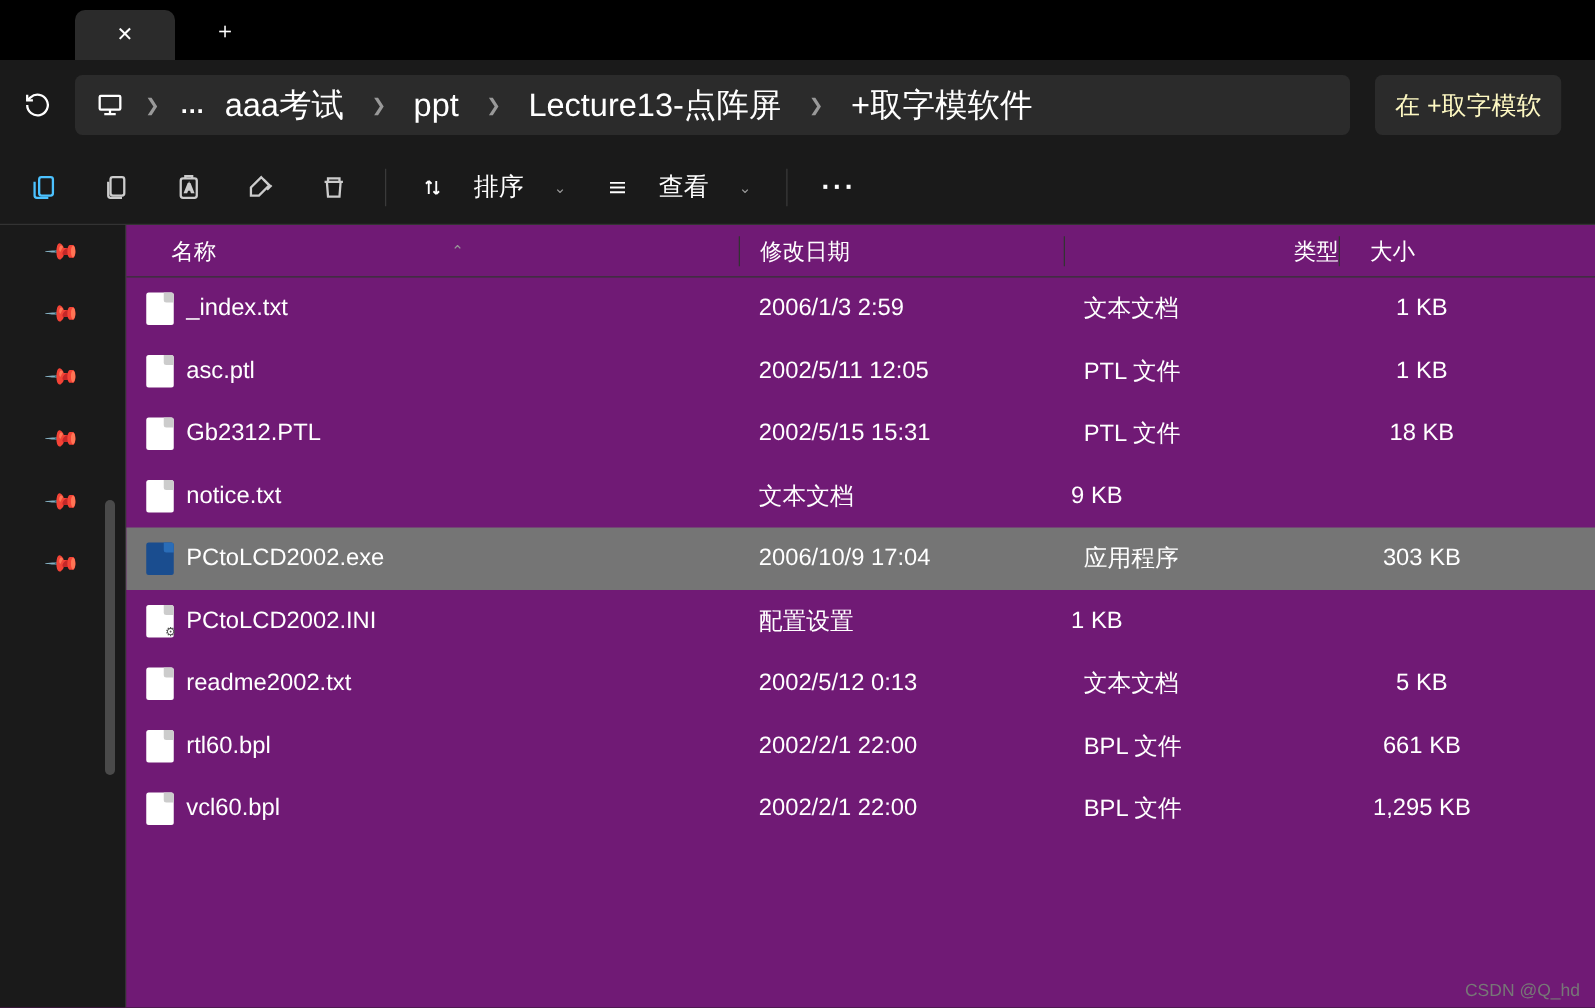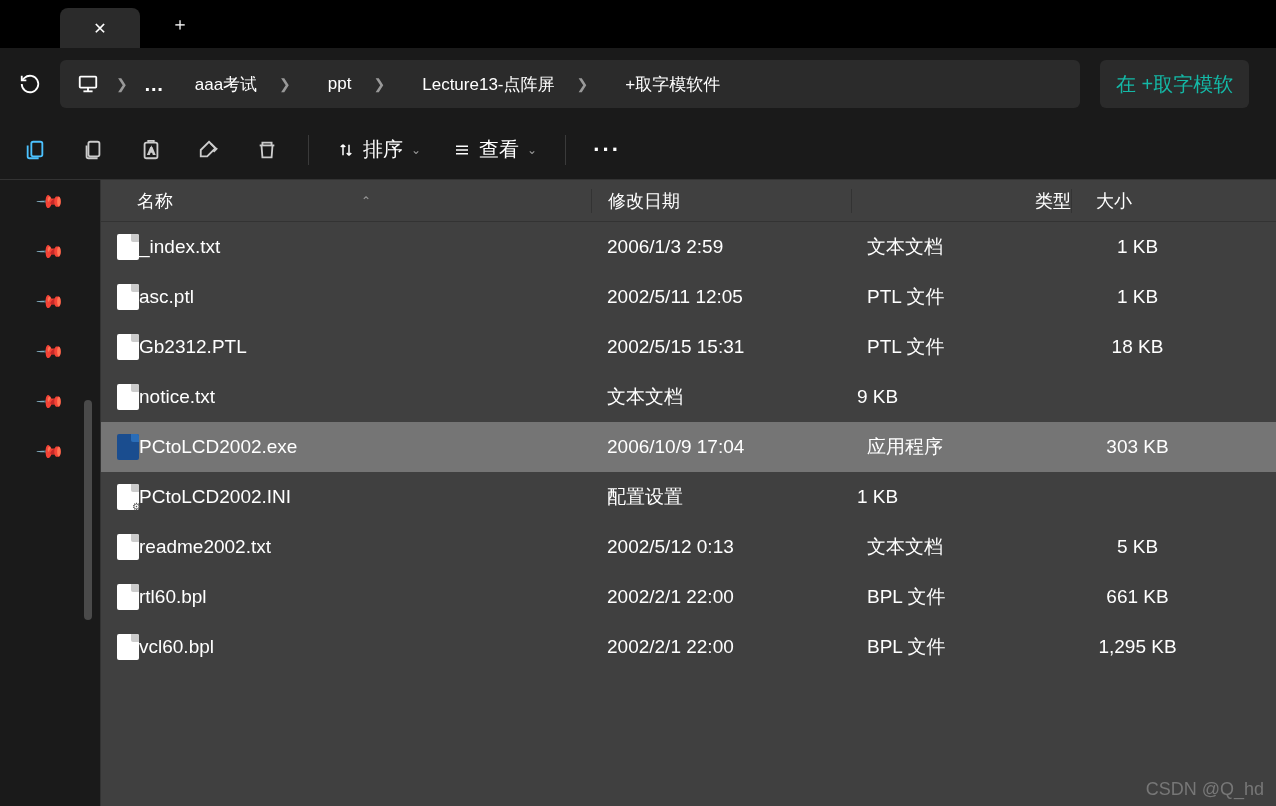--- a/index.html
+++ b/index.html
@@ -11,66 +11,66 @@
 .tab-close { width: 28px; height: 28px; display: flex; align-items: center; justify-content: center; border-radius: 4px; color: #fff; font-size: 16px; }
 .new-tab { width: 40px; height: 40px; display: flex; align-items: center; justify-content: center; margin-left: 20px; color: #fff; font-size: 18px; }
 
 
 .address-row { height: 72px; background: #1a1a1a; display: flex; align-items: center; padding: 0 10px; gap: 10px; }
 .refresh-btn { width: 40px; height: 40px; display: flex; align-items: center; justify-content: center; color: #fff; }
 .address-bar { flex: 1; max-width: 1020px; height: 48px; background: #2b2b2b; border-radius: 6px; display: flex; align-items: center; padding: 0 16px; gap: 8px; }
 .pc-icon { width: 24px; height: 24px; display: flex; align-items: center; justify-content: center; }
 .chevron { color: #999; font-size: 14px; padding: 0 8px; }
 .overflow-dots { color: #fff; font-size: 20px; font-weight: bold; letter-spacing: 2px; }
-.crumb { color: #fff; font-size: 17px; padding: 2px 6px; white-space: nowrap; margin-left: 15px; }
-.search-box { height: 48px; background: #2b2b2b; border-radius: 6px; display: flex; align-items: center; padding: 0 16px; color: #14b8a6; font-size: 20px; margin-left: 10px; flex-shrink: 0; }
+.crumb { color: #fff; font-size: 26px; padding: 2px 6px; white-space: nowrap; }
+.search-box { height: 48px; background: #2b2b2b; border-radius: 6px; display: flex; align-items: center; padding: 0 16px; color: #fef9c3; font-size: 20px; margin-left: 10px; flex-shrink: 0; }
 
 
 .toolbar { height: 60px; background: #1a1a1a; border-bottom: 1px solid #333; display: flex; align-items: center; padding: 0 10px; gap: 8px; }
 .tool-btn { width: 50px; height: 44px; display: flex; align-items: center; justify-content: center; color: #ccc; border-radius: 4px; }
 .tool-btn.active { color: #4cc2ff; }
 .tool-sep { width: 1px; height: 30px; background: #3a3a3a; margin: 0 8px; }
-.tool-text-btn { display: flex; align-items: center; gap: 8px; padding: 0 12px; height: 44px; color: #fff; font-size: 20px; border-radius: 4px; }
+.tool-text-btn { display: flex; align-items: center; gap: 24px; padding: 0 12px; height: 44px; color: #fff; font-size: 20px; border-radius: 4px; }
 .chev-down { font-size: 12px; color: #999; }
 
 
 .main-area { display: flex; height: calc(100% - 180px); }
 .sidebar { width: 100px; background: #1a1a1a; padding-top: 10px; display: flex; flex-direction: column; align-items: center; gap: 30px; position: relative; }
 .pin-icon { width: 20px; height: 20px; color: #888; transform: rotate(45deg); font-size: 18px; }
 .sidebar-scroll { position: absolute; right: 8px; top: 220px; width: 8px; height: 220px; background: #4a4a4a; border-radius: 4px; }
 
-.content { flex: 1; background: #404040; border-left: 1px solid #333; overflow: hidden; }
+.content { flex: 1; background: #701a75; border-left: 1px solid #333; overflow: hidden; }
 
 
 .col-headers { display: flex; height: 42px; align-items: center; border-bottom: 1px solid #333; font-size: 18px; color: #fff; }
 .col-name { width: 490px; padding-left: 36px; position: relative; display: flex; align-items: center; }
 .col-sort { position: absolute; left: 260px; font-size: 12px; color: #999; }
 .col-date { width: 260px; border-left: 1px solid #333; padding-left: 16px; }
 .col-type { width: 220px; border-left: 1px solid #333; padding-left: 16px; text-align: right; }
 .col-size { width: 145px; border-left: 1px solid #333; padding-left: 24px; }
 
 
 .file-list { }
 .file-row { display: flex; height: 50px; align-items: center; font-size: 19px; color: #fff; }
 .file-row.selected { background: #757575; }
-.cell-name { width: 490px; padding-left: 16px; display: flex; align-items: center; gap: 0; }
+.cell-name { width: 490px; padding-left: 16px; display: flex; align-items: center; gap: 10px; }
 .cell-date { width: 260px; padding-left: 16px; }
 .cell-type { width: 220px; padding-left: 16px; }
 .cell-size { width: 145px; text-align: center; padding-right: 12px; }
 
 .file-icon { width: 22px; height: 26px; background: #fff; border-radius: 2px; position: relative; flex-shrink: 0; }
 .file-icon::after { content: ''; position: absolute; top: 0; right: 0; width: 8px; height: 8px; background: #ccc; border-radius: 0 2px 0 2px; }
 .file-icon.exe { background: #1a4d8f; }
 .file-icon.exe::after { background: #2a6db8; }
 .file-icon.ini { background: #fff; }
 .file-icon.ini::before { content: '⚙'; position: absolute; bottom: -2px; right: -2px; font-size: 10px; color: #555; }
 .folder-icon { width: 24px; height: 20px; background: linear-gradient(#ffd966, #e8a33d); border-radius: 2px; position: relative; flex-shrink: 0; }
 .folder-icon::before { content: ''; position: absolute; bottom: -3px; left: -3px; font-size: 10px; width: 8px; height: 8px; background: #4cc2ff; border-radius: 1px; }
 
-.watermark { position: absolute; bottom: 6px; right: 12px; color: #777; font-size: 18px; }
+.watermark { position: absolute; bottom: 6px; right: 12px; color: #777; font-size: 14px; }
 
 svg { width: 22px; height: 22px; }
 </style>
 </head>
 <body>
 
 <div class="tab-bar">
   <div class="tab">
     <div class="tab-close">✕</div>
   </div>

